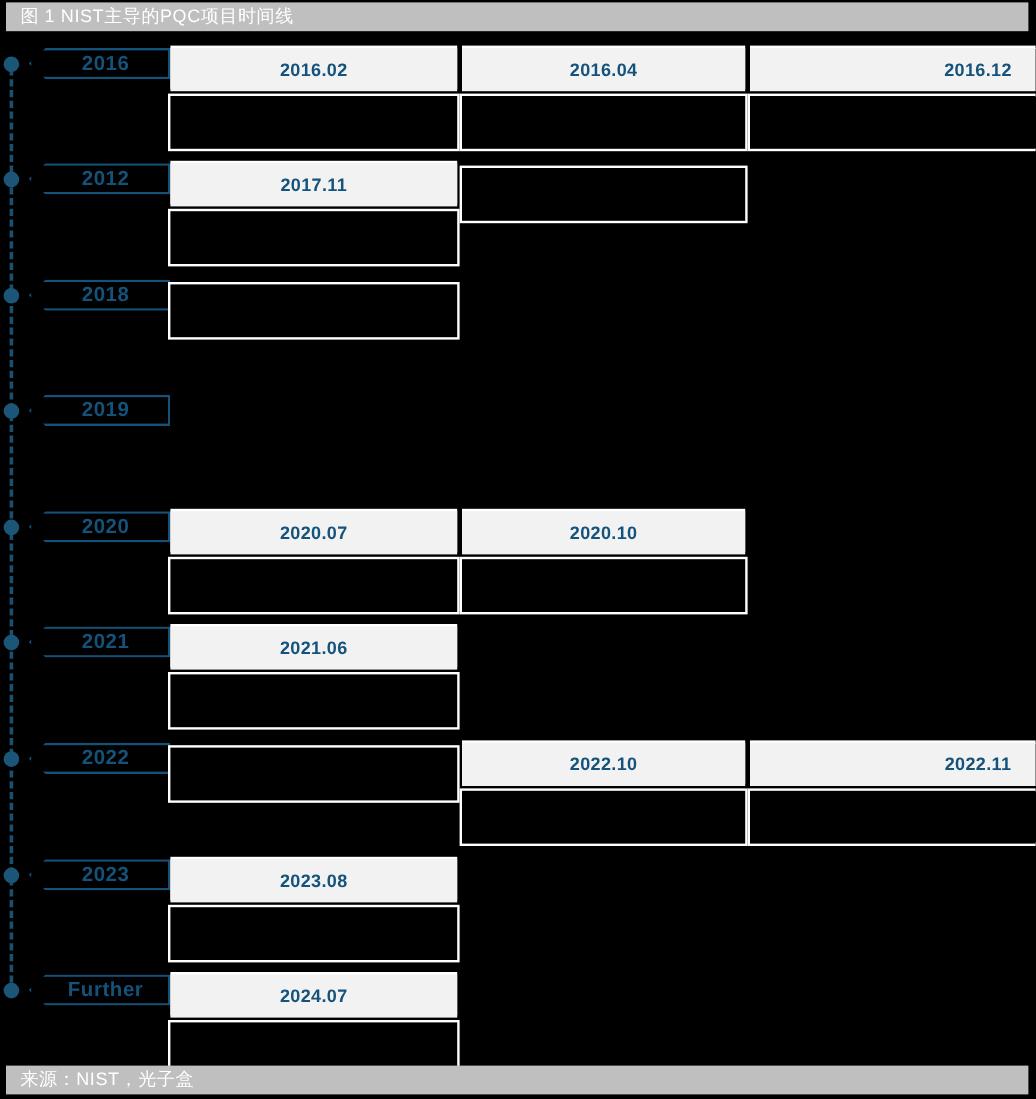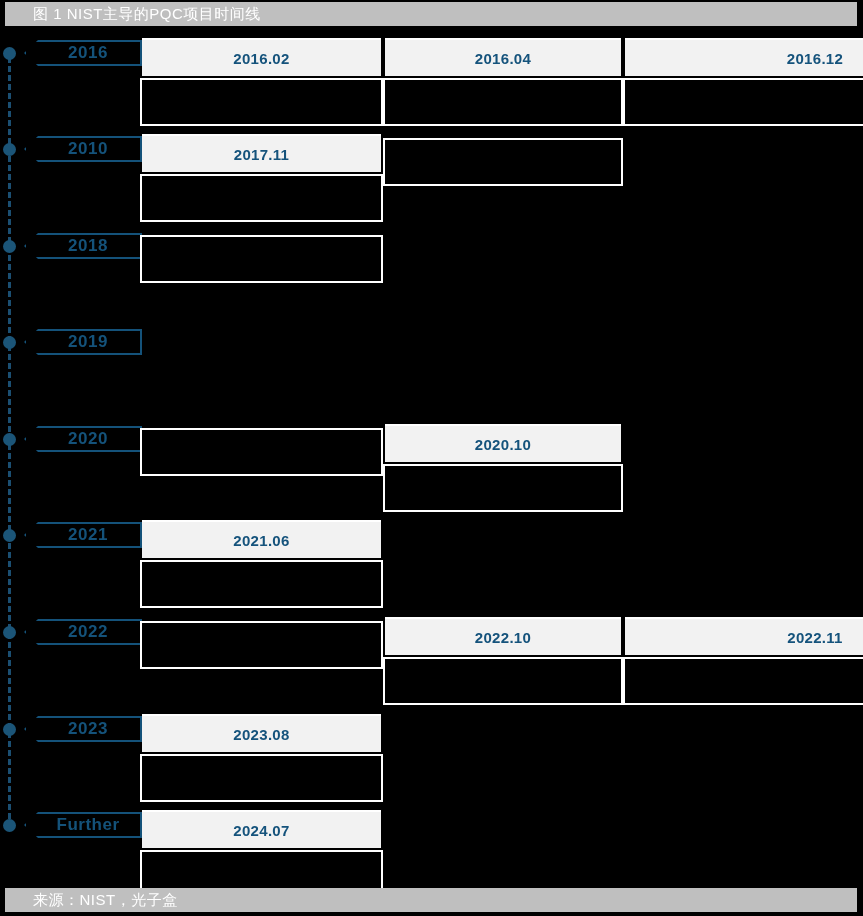--- a/index.html
+++ b/index.html
@@ -12,21 +12,21 @@
   
   .caption-bar{
     position:absolute;left:5px;width:852px;height:24px;
     background:#bfbfbf;
     display:flex;align-items:center;
   }
   .caption-bar.top{top:2px;}
   .caption-bar.bottom{top:888px;}
   .caption-text{
     color:#ffffff;font-size:15px;line-height:24px;
-    padding-left:28px;letter-spacing:.5px;white-space:nowrap;
+    padding-left:12px;letter-spacing:.5px;white-space:nowrap;
   }
 
   
   .spine{
     position:absolute;left:8px;top:48px;width:0;height:780px;
     border-left:3px dashed #1b4f72;
   }
   .spine-dot{
     position:absolute;left:2px;width:13px;height:13px;border-radius:50%;
     background:#1b5578;
@@ -108,21 +108,21 @@
         </div>
         <div class="col c2">
           <div class="date-band">2016.12</div>
           <div class="content-band"></div>
         </div>
       </div>
     </div>
     <div class="row" style="top: 136px; height: 84px;">
       <div class="year-tag">
         <div class="tag-shape"></div>
-        <span class="tag-label">2010</span>
+        <span class="tag-label">2012</span>
       </div>
       <div class="cells">
         <div class="col c0">
           <div class="date-band">2017.11</div>
           <div class="content-band"></div>
         </div>
         <div class="col c1">
           <div class="content-band"></div>
         </div>
       </div>
@@ -144,20 +144,21 @@
         <span class="tag-label">2019</span>
       </div>
     </div>
     <div class="row" style="top: 426px; height: 84px;">
       <div class="year-tag">
         <div class="tag-shape"></div>
         <span class="tag-label">2020</span>
       </div>
       <div class="cells">
         <div class="col c0">
+          <div class="date-band">2020.07</div>
           <div class="content-band"></div>
         </div>
         <div class="col c1">
           <div class="date-band">2020.10</div>
           <div class="content-band"></div>
         </div>
       </div>
     </div>
     <div class="row" style="top: 522px; height: 84px;">
       <div class="year-tag">

